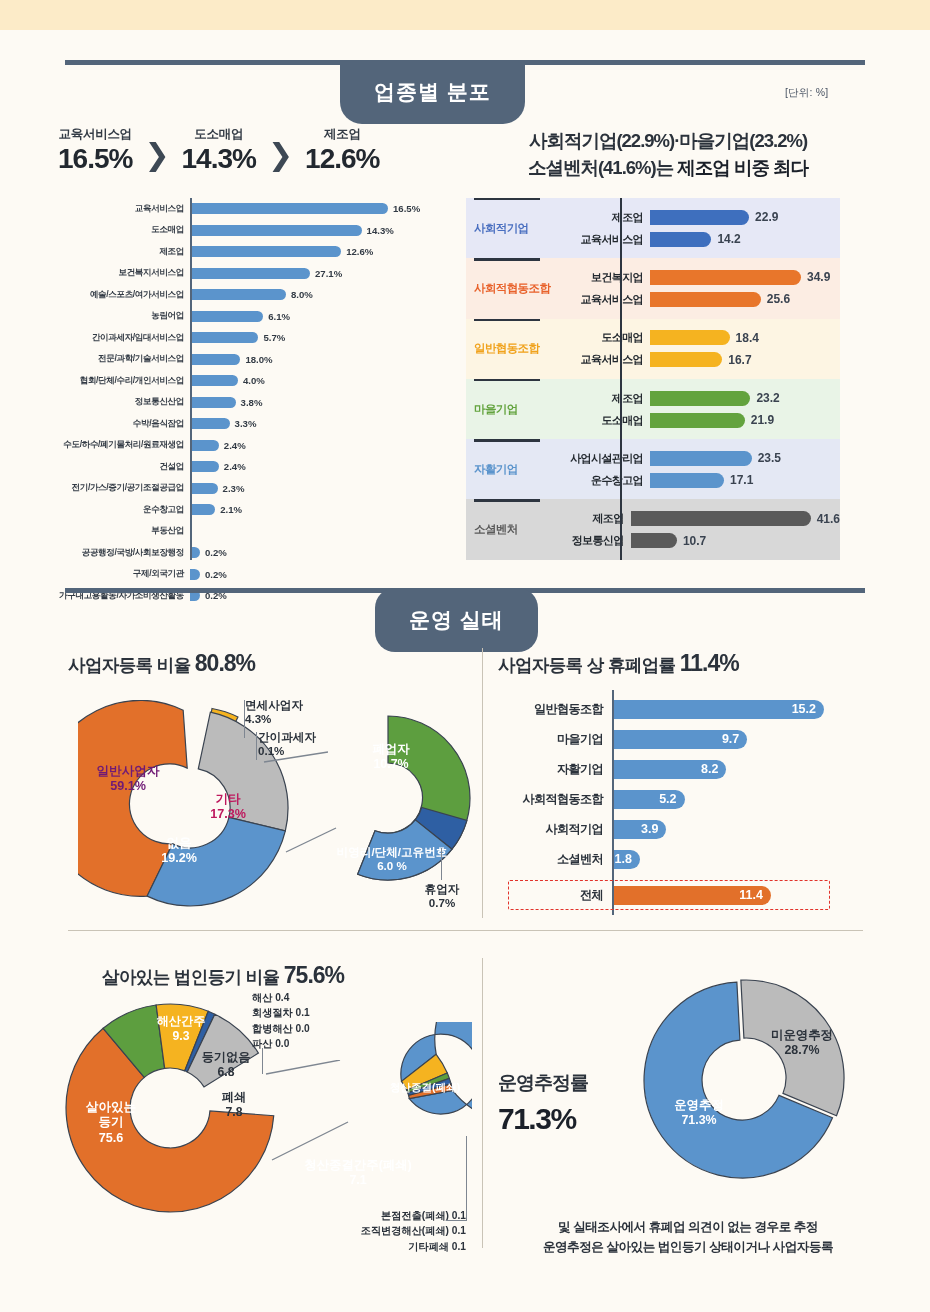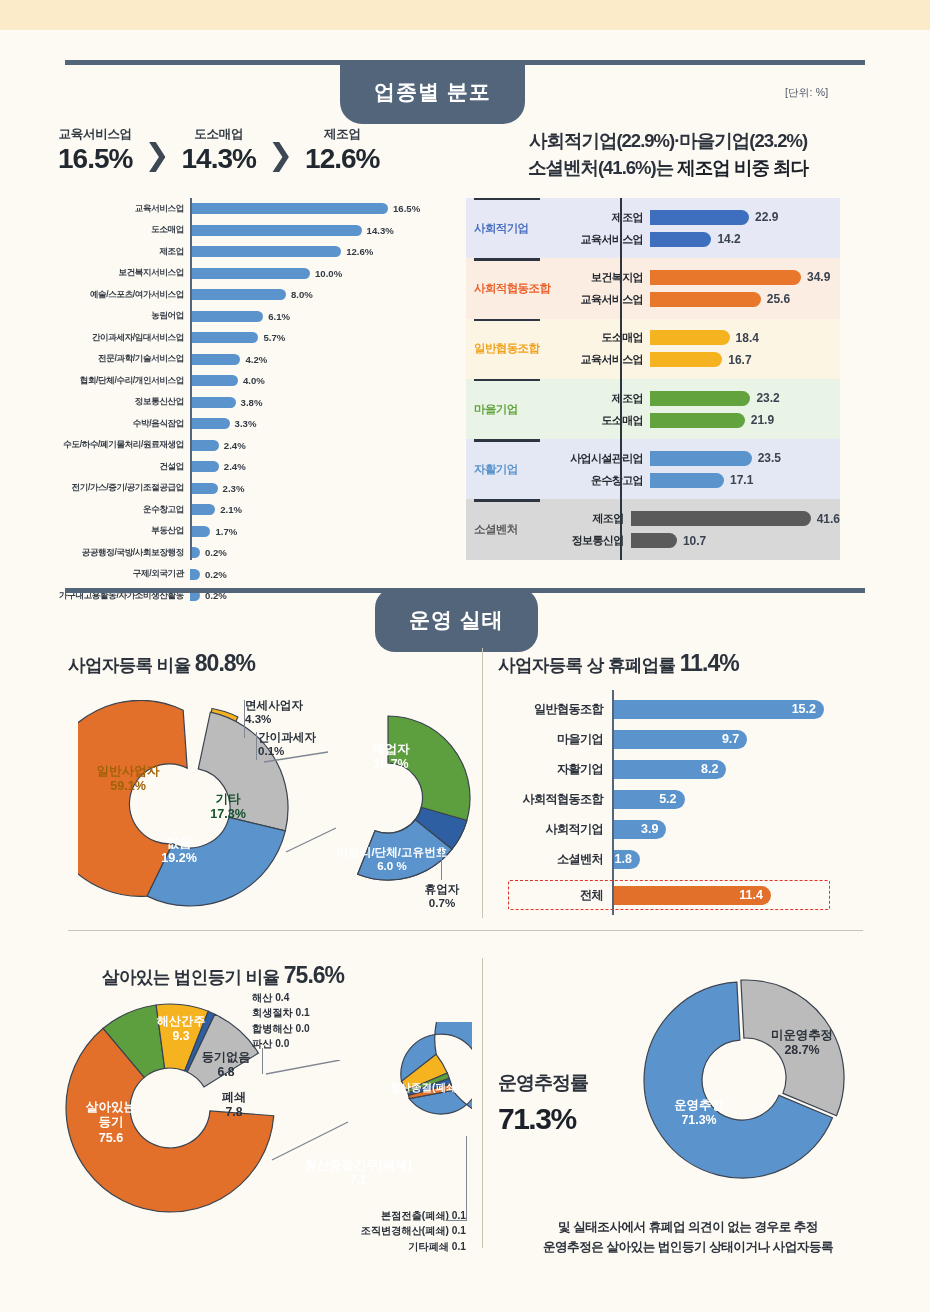--- a/index.html
+++ b/index.html
@@ -130,21 +130,21 @@
       <div class="lab">제조업</div>
       <div class="track">
         <div class="bar" style="width: 151.2px; background: rgb(91, 148, 204);"></div>
         <div class="val">12.6%</div>
       </div>
     </div>
     <div class="indrow">
       <div class="lab">보건복지서비스업</div>
       <div class="track">
         <div class="bar" style="width: 120px; background: rgb(91, 148, 204);"></div>
-        <div class="val">10.0%</div>
+        <div class="val">27.1%</div>
       </div>
     </div>
     <div class="indrow">
       <div class="lab">예술/스포츠/여가서비스업</div>
       <div class="track">
         <div class="bar" style="width: 96px; background: rgb(91, 148, 204);"></div>
         <div class="val">8.0%</div>
       </div>
     </div>
     <div class="indrow">
@@ -158,21 +158,21 @@
       <div class="lab">간이과세자/임대서비스업</div>
       <div class="track">
         <div class="bar" style="width: 68.4px; background: rgb(91, 148, 204);"></div>
         <div class="val">5.7%</div>
       </div>
     </div>
     <div class="indrow">
       <div class="lab">전문/과학/기술서비스업</div>
       <div class="track">
         <div class="bar" style="width: 50.4px; background: rgb(91, 148, 204);"></div>
-        <div class="val">4.2%</div>
+        <div class="val">18.0%</div>
       </div>
     </div>
     <div class="indrow">
       <div class="lab">협회/단체/수리/개인서비스업</div>
       <div class="track">
         <div class="bar" style="width: 48px; background: rgb(91, 148, 204);"></div>
         <div class="val">4.0%</div>
       </div>
     </div>
     <div class="indrow">
@@ -212,24 +212,20 @@
     </div>
     <div class="indrow">
       <div class="lab">운수창고업</div>
       <div class="track">
         <div class="bar" style="width: 25.2px; background: rgb(91, 148, 204);"></div>
         <div class="val">2.1%</div>
       </div>
     </div>
     <div class="indrow">
       <div class="lab">부동산업</div>
-      <div class="track">
-        <div class="bar" style="width: 20.4px; background: rgb(91, 148, 204);"></div>
-        <div class="val">1.7%</div>
-      </div>
     </div>
     <div class="indrow">
       <div class="lab">공공행정/국방/사회보장행정</div>
       <div class="track">
         <div class="bar" style="width: 10px; background: rgb(91, 148, 204);"></div>
         <div class="val">0.2%</div>
       </div>
     </div>
     <div class="indrow">
       <div class="lab">구제/외국기관</div>
@@ -396,25 +392,25 @@
 
     <path d="M 0 -98 A 98 98 0 1 0 -48.9 84.9 L -19.9 34.5 A 40 40 0 1 1 0 -40 Z" fill="#E2702A" stroke="#3a4350" stroke-width="1.2" transform="rotate(-4)"></path>
 
     <path d="M 0 -98 A 98 98 0 0 1 27.0 -94.2 L 11.0 -38.5 A 40 40 0 0 0 0 -40 Z" fill="#F5B320" stroke="#3a4350" stroke-width="1.2" transform="translate(5,-3) rotate(10)"></path>
 
     <path d="M 27.0 -94.2 A 98 98 0 0 1 93.5 29.5 L 38.2 12.0 A 40 40 0 0 0 11.0 -38.5 Z" fill="#BBBBBB" stroke="#3a4350" stroke-width="1.2" transform="rotate(-4)"></path>
 
     <path d="M 93.5 29.5 A 98 98 0 0 1 -48.9 84.9 L -19.9 34.5 A 40 40 0 0 0 38.2 12.0 Z" fill="#5B94CC" stroke="#3a4350" stroke-width="1.2" transform="rotate(-4)"></path>
   </g>
 </svg>
-<div class="dlabel" style="left:80px; top:764px; width:96px; font-size:12.6px; color:#a16207;">
+<div class="dlabel" style="left:80px; top:764px; width:96px; font-size:12.6px; color:#701a75;">
   <span>일반사업자</span><br>
   <span>59.1%</span>
 </div>
-<div class="dlabel" style="left:202px; top:792px; width:52px; font-size:12.6px; color:#14532d;">
+<div class="dlabel" style="left:202px; top:792px; width:52px; font-size:12.6px; color:#be185d;">
   <span>기타</span><br>
   <span>17.3%</span>
 </div>
 <div class="dlabel" style="left:150px; top:836px; width:58px; font-size:12.6px; color:#fff;">
   <span>없음</span><br>
   <span>19.2%</span>
 </div>
 <div class="dlabel" style="left:245px; top:698px; text-align:left; font-size:11.6px; color:#2b323b;">
   <span>면세사업자</span><br>
   <span>4.3%</span>

